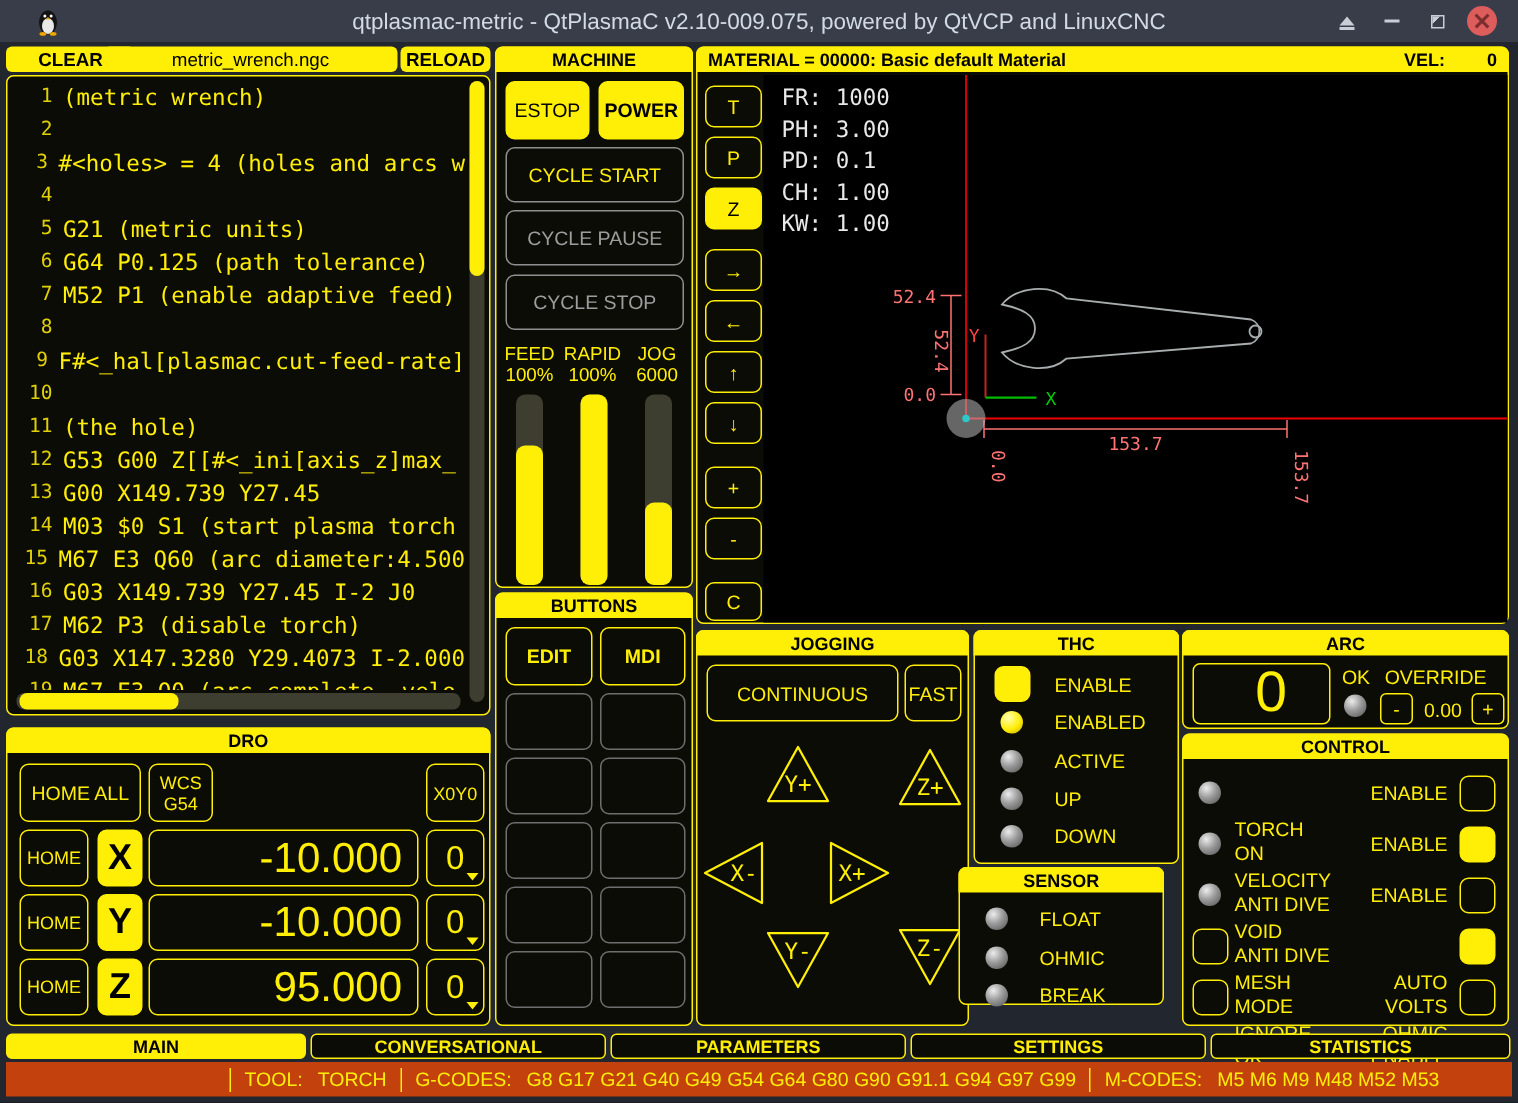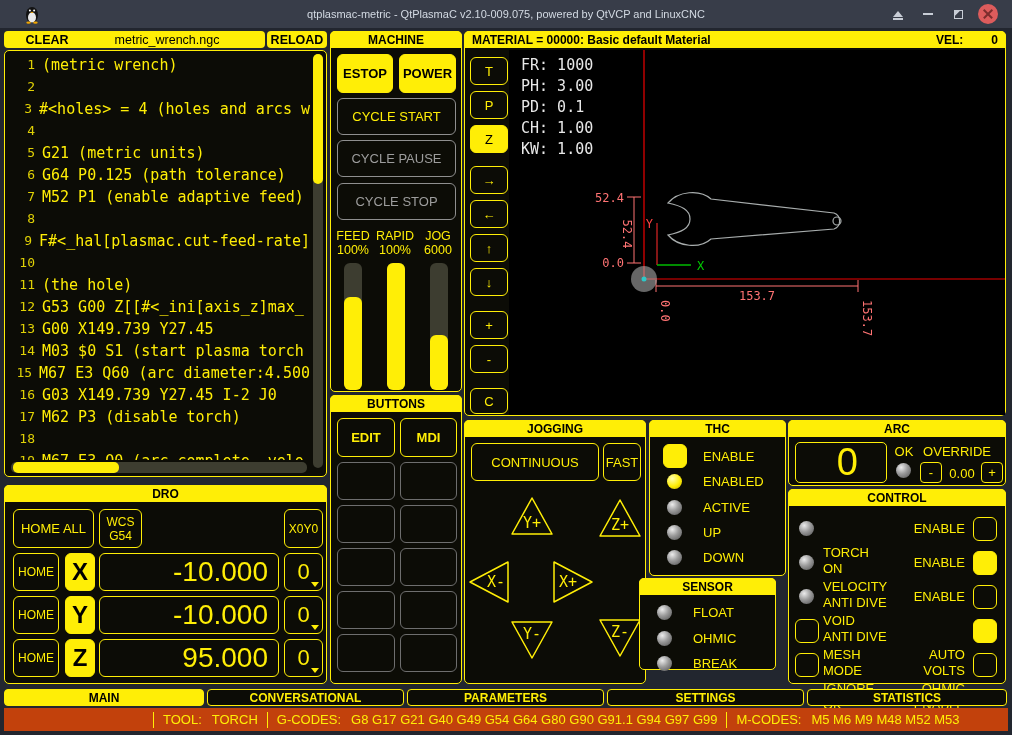--- a/index.html
+++ b/index.html
@@ -3,21 +3,21 @@
 <meta charset="utf-8">
 <style>
   * { box-sizing: border-box; margin: 0; padding: 0; }
   html,body { background:#14161c; }
   #app { position:relative; width:1012px; height:735px; background:#22262f;
          font-family:"Liberation Sans",sans-serif; overflow:hidden; }
 
   
   .titlebar { position:absolute; left:0; top:0; width:1012px; height:28px;
               background:#383d49; display:flex; align-items:center; }
-  .title { position:absolute; left:0; right:0; text-align:center; color:#d3dae3; font-size:11px; }
+  .title { position:absolute; left:0; right:0; text-align:center; color:#d3dae3; font-size:15px; }
   .tux { position:absolute; left:24px; top:4px; }
   .wbtn { position:absolute; top:4px; width:20px; height:20px; display:flex;
           align-items:center; justify-content:center; }
   .shade-tri { width:0; height:0; border-left:5px solid transparent; border-right:5px solid transparent;
                border-bottom:6px solid #c8cdd6; }
   .shade-bar { position:absolute; bottom:4px; left:5px; width:10px; height:2px; background:#c8cdd6; }
   .min-bar { width:10px; height:2px; background:#c8cdd6; }
   .max-box { width:9px; height:9px; border:1.5px solid #c8cdd6; background:linear-gradient(135deg,#c8cdd6 35%,transparent 36%); }
   .closebtn { position:absolute; top:4px; width:20px; height:20px; border-radius:50%; background:#dd5c5c; }
   .closebtn span { position:absolute; left:4px; top:9px; width:12px; height:1.8px; background:#7c2d2d; }
@@ -125,21 +125,21 @@
       <div class="gl"><span class="ln">8</span><span class="lt"></span></div>
       <div class="gl"><span class="ln">9</span><span class="lt">F#&lt;_hal[plasmac.cut-feed-rate]</span></div>
       <div class="gl"><span class="ln">10</span><span class="lt"></span></div>
       <div class="gl"><span class="ln">11</span><span class="lt">(the hole)</span></div>
       <div class="gl"><span class="ln">12</span><span class="lt">G53 G00 Z[[#&lt;_ini[axis_z]max_</span></div>
       <div class="gl"><span class="ln">13</span><span class="lt">G00 X149.739 Y27.45</span></div>
       <div class="gl"><span class="ln">14</span><span class="lt">M03 $0 S1 (start plasma torch</span></div>
       <div class="gl"><span class="ln">15</span><span class="lt">M67 E3 Q60 (arc diameter:4.500</span></div>
       <div class="gl"><span class="ln">16</span><span class="lt">G03 X149.739 Y27.45 I-2 J0</span></div>
       <div class="gl"><span class="ln">17</span><span class="lt">M62 P3 (disable torch)</span></div>
-      <div class="gl"><span class="ln">18</span></div>
+      <div class="gl"><span class="ln">18</span><span class="lt">G03 X147.3280 Y29.4073 I-2.000</span></div>
       <div class="gl"><span class="ln">19</span><span class="lt">M67 E3 Q0 (arc complete, velo</span></div>
     </div>
     <div class="vtrack">
         <div class="vthumb"></div>
       </div>
     <div class="htrack">
         <div class="hthumb"></div>
       </div>
   </div>
 
@@ -172,21 +172,21 @@
     <div class="ybtn yfill axbtn" style="left:60px;top:153px;width:30px;height:38px">Z</div>
     <div class="droval" style="left:94px;top:153px;width:180px;height:38px">95.000</div>
     <div class="ybtn zerobtn" style="left:279px;top:153px;width:39px;height:38px">
       <span>0</span>
         <span class="caret"></span>
     </div>
   </div>
 
   <div class="panel" style="left:330px;top:31px;width:132px;height:361px">
     <div class="phead">MACHINE</div>
-    <div class="ybtn yfill" style="left:6px;top:22px;width:56px;height:39px;font-weight:bold">ESTOP</div>
+    <div class="ybtn yfill" style="left:6px;top:22px;width:56px;height:39px;font-weight:normal">ESTOP</div>
     <div class="ybtn yfill" style="left:68px;top:22px;width:57px;height:39px;font-weight:bold">POWER</div>
     <div class="ybtn gborder" style="left:6px;top:66px;width:119px;height:37px">CYCLE START</div>
     <div class="ybtn gborder gtext" style="left:6px;top:108px;width:119px;height:37px">CYCLE PAUSE</div>
     <div class="ybtn gborder gtext" style="left:6px;top:151px;width:119px;height:37px">CYCLE STOP</div>
 
     <div class="lbl" style="left:0;top:197px;width:44px;text-align:center;font-size:12.5px">FEED</div>
     <div class="lbl" style="left:42px;top:197px;width:44px;text-align:center;font-size:12.5px">RAPID</div>
     <div class="lbl" style="left:85px;top:197px;width:44px;text-align:center;font-size:12.5px">JOG</div>
     <div class="lbl" style="left:0;top:211px;width:44px;text-align:center;font-size:12.5px">100%</div>
     <div class="lbl" style="left:42px;top:211px;width:44px;text-align:center;font-size:12.5px">100%</div>

